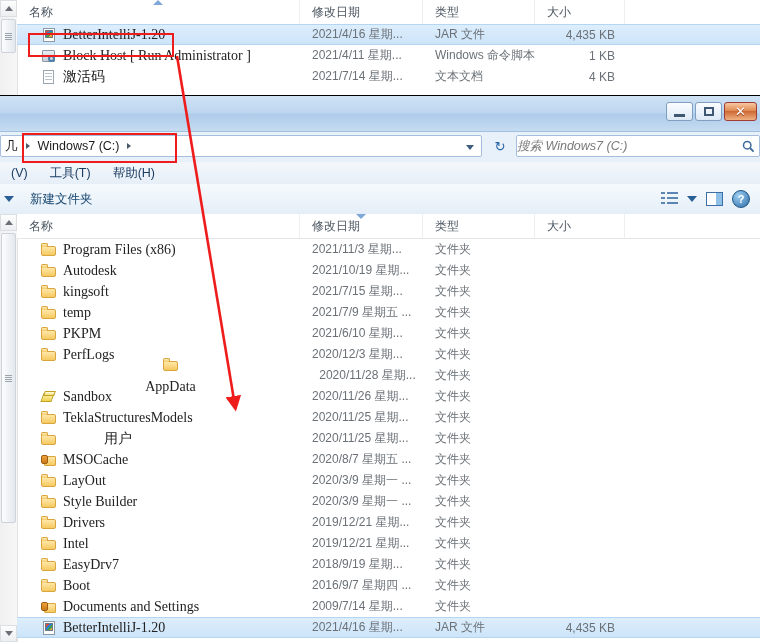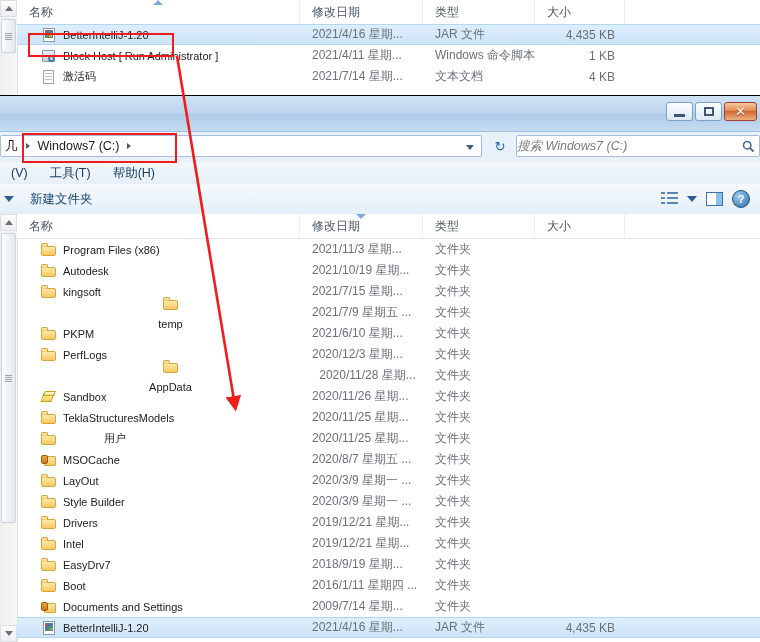--- a/index.html
+++ b/index.html
@@ -62,21 +62,21 @@
   .row{height:21px;display:flex;align-items:center;white-space:nowrap;}
   .row.sel{
     background:linear-gradient(to bottom,#ddeefc,#cde4f9);
     border-top:1px solid #b4d6f2;border-bottom:1px solid #b4d6f2;
     box-sizing:border-box;
   }
   .c-name{padding-left:24px;display:flex;align-items:center;gap:6px;box-sizing:border-box;}
   .c-date{color:#6b7177;font-size:12px;box-sizing:border-box;padding-left:12px;overflow:hidden;}
   .c-type{color:#6b7177;font-size:12px;box-sizing:border-box;padding-left:12px;overflow:hidden;}
   .c-size{color:#6b7177;font-size:12px;box-sizing:border-box;padding-right:10px;text-align:right;overflow:hidden;}
-  .nm{font-size:11px;color:#222;}
+  .nm{font-size:14px;color:#222;font-family:Liberation Serif, serif;}
 
   
   .ico{width:16px;height:16px;flex:0 0 16px;position:relative;display:inline-block;}
   .ico.folder::before{
     content:"";position:absolute;left:0;top:4px;width:15px;height:10px;
     background:linear-gradient(to bottom,#ffe7a8,#f6c960);
     border:1px solid #d9a53c;border-radius:1px 2px 2px 2px;box-sizing:border-box;
   }
   .ico.folder::after{
     content:"";position:absolute;left:0;top:1px;width:7px;height:4px;
@@ -405,21 +405,21 @@
           <div class="row">
             <div class="c-name" style="width: 283px;">
               <span class="ico folder"></span>
               <span class="nm">kingsoft</span>
             </div>
             <div class="c-date" style="width: 123px;">2021/7/15 星期...</div>
             <div class="c-type" style="width: 112px;">文件夹</div>
             <div class="c-size" style="width: 90px;"></div>
           </div>
           <div class="row">
-            <div class="c-name" style="width: 283px; flex-direction: column;">
+            <div class="c-name" style="width: 283px;">
               <span class="ico folder"></span>
               <span class="nm">temp</span>
             </div>
             <div class="c-date" style="width: 123px;">2021/7/9 星期五 ...</div>
             <div class="c-type" style="width: 112px;">文件夹</div>
             <div class="c-size" style="width: 90px;"></div>
           </div>
           <div class="row">
             <div class="c-name" style="width: 283px;">
               <span class="ico folder"></span>
@@ -526,21 +526,21 @@
             </div>
             <div class="c-date" style="width: 123px;">2018/9/19 星期...</div>
             <div class="c-type" style="width: 112px;">文件夹</div>
             <div class="c-size" style="width: 90px;"></div>
           </div>
           <div class="row">
             <div class="c-name" style="width: 283px;">
               <span class="ico folder"></span>
               <span class="nm">Boot</span>
             </div>
-            <div class="c-date" style="width: 123px;">2016/1/11 星期四 ...</div>
+            <div class="c-date" style="width: 123px;">2016/9/7 星期四 ...</div>
             <div class="c-type" style="width: 112px;">文件夹</div>
             <div class="c-size" style="width: 90px;"></div>
           </div>
           <div class="row">
             <div class="c-name" style="width: 283px;">
               <span class="ico folderlock"></span>
               <span class="nm">Documents and Settings</span>
             </div>
             <div class="c-date" style="width: 123px;">2009/7/14 星期...</div>
             <div class="c-type" style="width: 112px;">文件夹</div>

